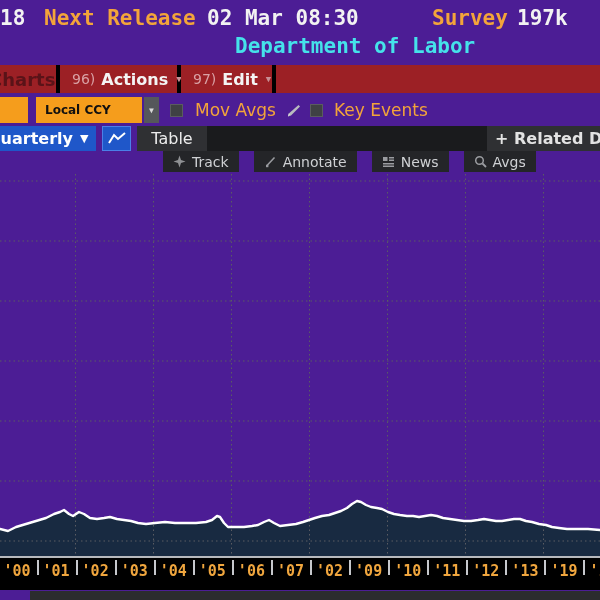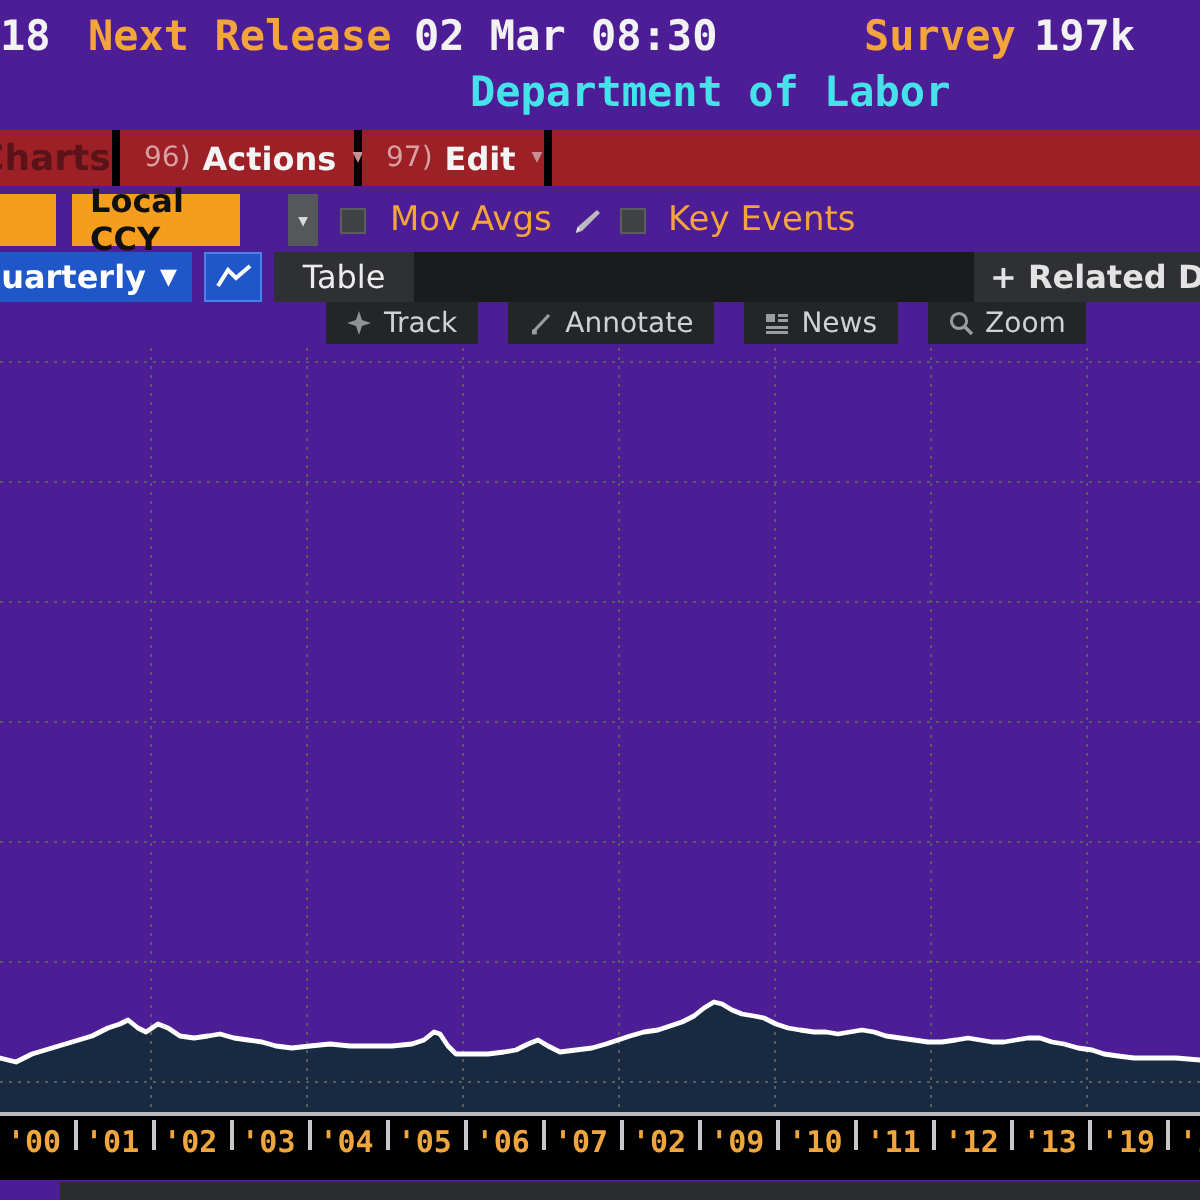--- a/index.html
+++ b/index.html
@@ -14,22 +14,22 @@
   
   .redbar{top:65px;left:0;width:600px;height:28px;background:#000;}
   .redseg{position:absolute;top:0;height:28px;background:#9c2025;display:flex;align-items:center;}
   .charts-title{color:#5a1318;font-family:"DejaVu Sans",sans-serif;font-weight:bold;font-size:18px;
                 margin-left:-11px;white-space:nowrap;overflow:hidden;}
   .menu-num{color:#d9a0a4;font-size:14px;margin-right:6px;font-family:"DejaVu Sans",sans-serif;}
   .menu-label{color:#f4f4f4;font-size:16px;font-weight:bold;font-family:"DejaVu Sans",sans-serif;}
   .menu-caret{color:#c79095;font-size:9px;margin-left:8px;}
   
   .orange-stub{top:97px;left:0;width:28px;height:26px;background:#f59d1c;}
-  .ccy-btn{top:97px;left:36px;width:84px;height:26px;background:#f59d1c;color:#101010;
-           font-family:"DejaVu Sans",sans-serif;font-size:16px;font-weight:bold;
+  .ccy-btn{top:97px;left:36px;width:106px;height:26px;background:#f59d1c;color:#101010;
+           font-family:"DejaVu Sans",sans-serif;font-size:12px;font-weight:bold;
            display:flex;align-items:center;padding-left:9px;box-sizing:border-box;}
   .ccy-arrow{top:97px;left:144px;width:15px;height:26px;background:#55575b;color:#d8d8d8;
              font-size:8px;display:flex;align-items:center;justify-content:center;}
   .checkbox{width:13px;height:13px;background:#3f4144;border:1px solid #5a5c60;box-sizing:border-box;}
   .ck1{top:104px;left:170px;} .ck2{top:104px;left:310px;}
   .ctl-label{top:100px;font-family:"DejaVu Sans",sans-serif;font-size:17px;color:#f3a43a;}
   
   .period-btn{top:126px;left:0;width:96px;height:25px;background:#1f57c9;color:#fff;
               font-family:"DejaVu Sans",sans-serif;font-size:16px;font-weight:bold;
               display:flex;align-items:center;overflow:hidden;white-space:nowrap;}
@@ -158,21 +158,21 @@
       </span>
       <span>News</span>
     </div>
     <div class="cht-btn">
       <span class="icon">
         <svg width="13" height="13" viewBox="0 0 13 13">
           <circle cx="5.5" cy="5.5" r="3.8" fill="none" stroke="#9a9ca0" stroke-width="1.5"></circle>
           <line x1="8.5" y1="8.5" x2="12" y2="12" stroke="#9a9ca0" stroke-width="1.8"></line>
         </svg>
       </span>
-      <span>Zoom</span>
+      <span>Avgs</span>
     </div>
   </div>
 
   <svg id="chart-svg" class="abs chart-svg" width="600" height="384" viewBox="0 0 600 384">
       <polygon points="0,357 8,359 16,355 26,352 36,349 46,346 54,342 60,340 64,338 69,342 73,344 79,340 84,342 90,346 97,347 104,346 110,345 117,347 124,348 131,349 138,351 146,352 155,351 165,350 175,351 186,351 196,351 206,350 212,348 217,344 220,345 224,351 228,355 236,355 244,355 252,354 258,353 264,350 269,348 274,351 280,354 288,353 296,352 303,350 309,348 315,346 322,344 329,343 335,341 341,339 347,336 352,332 357,329 361,330 366,333 371,335 377,336 382,337 388,340 394,342 400,343 407,344 413,344 419,345 425,344 431,343 437,344 443,346 450,347 457,348 464,349 471,349 478,348 484,347 490,348 496,349 502,349 508,348 514,347 520,347 526,349 532,350 539,352 546,353 552,355 559,356 567,357 576,357 588,357 600,358 600,385 0,385" fill="#182a41"></polygon>
       <line x1="75.5" y1="2" x2="75.5" y2="385" class="grid"></line>
       <line x1="153.5" y1="2" x2="153.5" y2="385" class="grid"></line>
       <line x1="231.5" y1="2" x2="231.5" y2="385" class="grid"></line>
       <line x1="309.5" y1="2" x2="309.5" y2="385" class="grid"></line>
       <line x1="387.5" y1="2" x2="387.5" y2="385" class="grid"></line>

